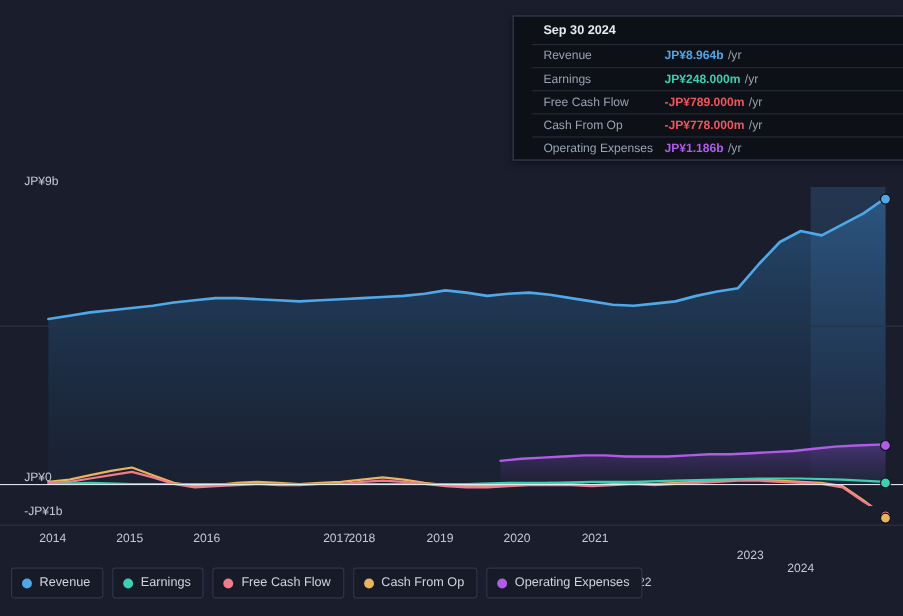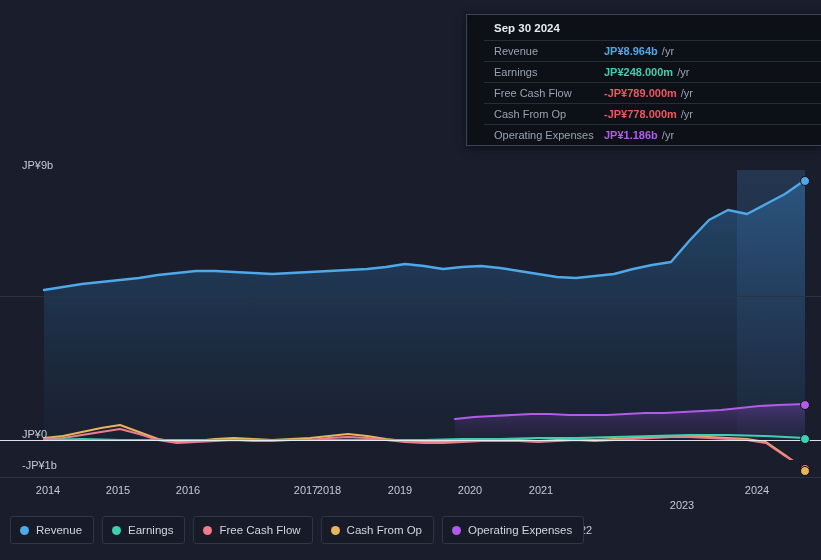--- a/index.html
+++ b/index.html
@@ -172,21 +172,21 @@
       <div class="x-tick" style="left: 48px;">2014</div>
       <div class="x-tick" style="left: 118px;">2015</div>
       <div class="x-tick" style="left: 188px;">2016</div>
       <div class="x-tick" style="left: 259px; margin-left: 47px;">2017</div>
       <div class="x-tick" style="left: 329px;">2018</div>
       <div class="x-tick" style="left: 400px;">2019</div>
       <div class="x-tick" style="left: 470px;">2020</div>
       <div class="x-tick" style="left: 541px;">2021</div>
       <div class="x-tick" style="left: 580px; margin-top: 40px;">2022</div>
       <div class="x-tick" style="left: 682px; margin-top: 15px;">2023</div>
-      <div class="x-tick" style="left: 757px;">2024</div>
+      <div class="x-tick" style="left: 728px; margin-top: 27px;">2024</div>
     </div>
 
   <div class="tooltip">
     <div class="tooltip-title">Sep 30 2024</div>
     <div id="tooltip-rows">
         <div class="tt-row">
           <div class="tt-label">Revenue</div>
           <div class="tt-value" style="color: rgb(79, 168, 232);">JP¥8.964b</div>
           <div class="tt-unit">/yr</div>
         </div>

